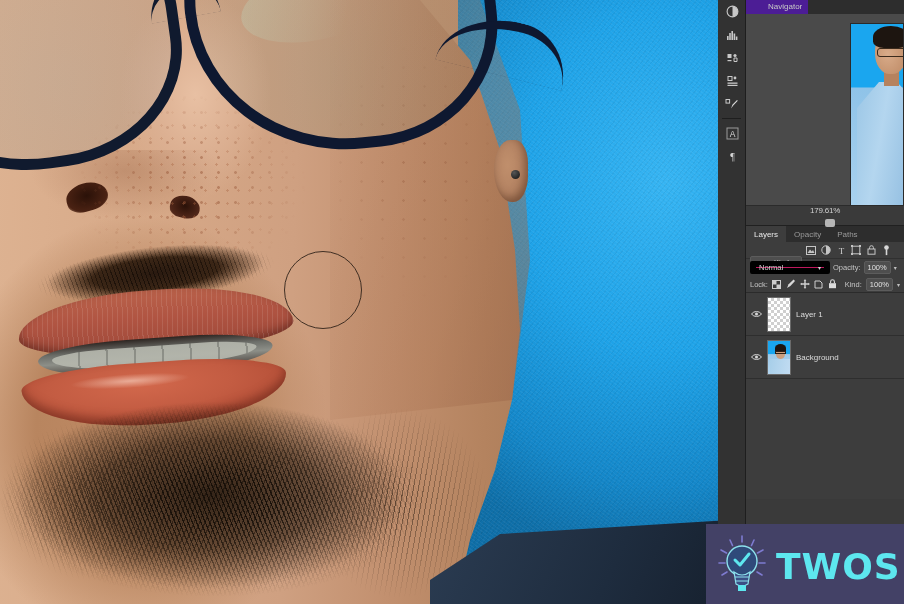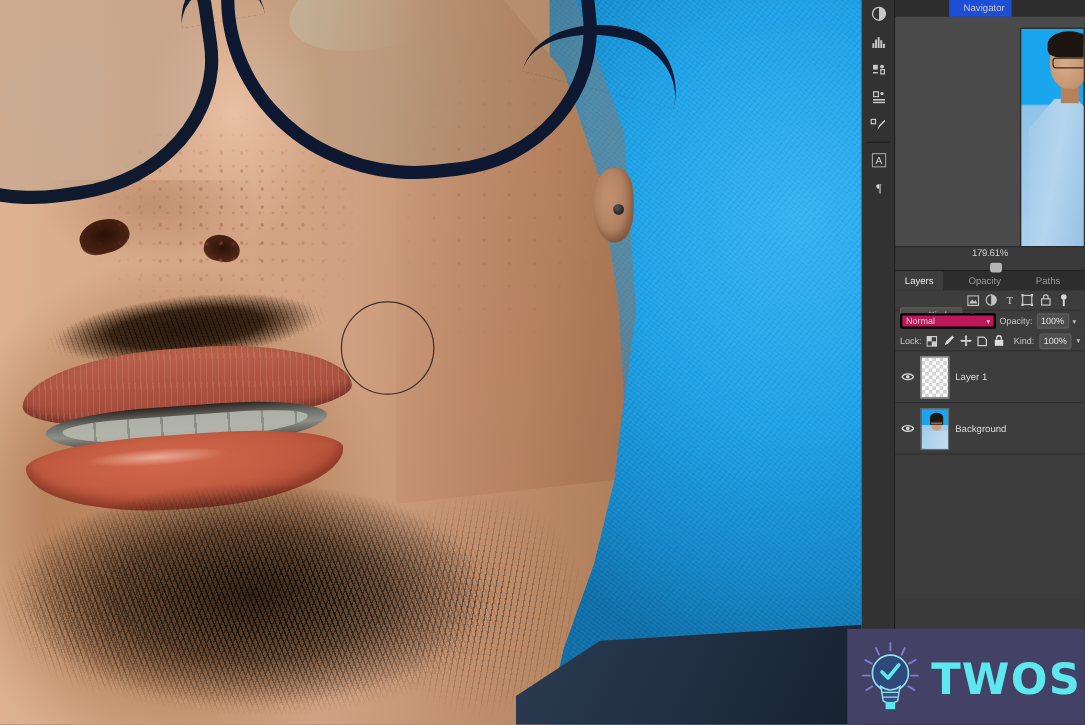--- a/index.html
+++ b/index.html
@@ -243,22 +243,22 @@
   .right-panels {
     position:absolute; left:746px; top:0; width:158px; height:604px;
     background:#3a3a3a;
   }
 
   
   .nav-tabbar {
     height:14px; background:#2d2d2d; display:flex; align-items:flex-end;
   }
   .nav-tab {
-    background:#1d4ed8; color:#c8c8c8; font-size:8px;
-    padding:2px 6px 2px 12px; line-height:10px;margin-left:45px;
+    background:#4c1d95; color:#c8c8c8; font-size:8px;
+    padding:2px 6px 2px 22px; line-height:10px;
   }
   .nav-body {
     position:relative; height:191px; background:#4a4a4a;
     overflow:hidden;
   }
   .nav-thumb {
     position:absolute; right:0; top:9px; width:54px; height:186px;
     background:
       linear-gradient(180deg, #1aa6ef 0%, #1aa6ef 34%, #8fc3e8 35%, #a9d2ef 100%);
     border:1px solid #2a2a2a;
@@ -299,21 +299,20 @@
   }
   .nav-slider-thumb {
     position:absolute; left:0; width:10px; height:8px;
     background:#b5b5b5; border-radius:2px;
   }
 
   
   .lay-tabbar {
     height:17px; background:#2d2d2d; display:flex; align-items:stretch;
     border-top:1px solid #202020;
-    gap:13px;
   }
   .lay-tab {
     color:#9a9a9a; font-size:8px; padding:0 8px;
     display:flex; align-items:center; background:#2d2d2d;
   }
   .lay-tab.active { color:#e8e8e8; background:#3d3d3d; }
 
   .lay-row {
     height:17px; display:flex; align-items:center; gap:3px;
     background:#3d3d3d; padding:0 4px; border-bottom:1px solid #303030;
@@ -327,21 +326,21 @@
   .filter-ico {
     width:12px; height:13px; display:flex; align-items:center; justify-content:center;
     color:#c5c5c5;
   }
 
   .blend-row {
     height:17px; display:flex; align-items:center; gap:3px;
     background:#3d3d3d; padding:0 4px;
   }
   .blend-select {
-    background:#be185d; border:2px solid #000000; border-radius:2px;
+    background:#be185d; border:6px solid #000000; border-radius:2px;
     height:13px; width:80px; color:#d4d4d4; font-size:7.5px;
     display:flex; align-items:center; padding:0 3px;
   }
   .blend-select .caret{ margin-left:auto; font-size:6px; }
   .lbl { color:#c5c5c5; font-size:7.5px; white-space:nowrap; }
   .val-box {
     background:#4e4e4e; border:1px solid #5c5c5c; border-radius:2px;
     height:13px; color:#e0e0e0; font-size:7.5px;
     display:flex; align-items:center; padding:0 3px; min-width:26px;
   }

